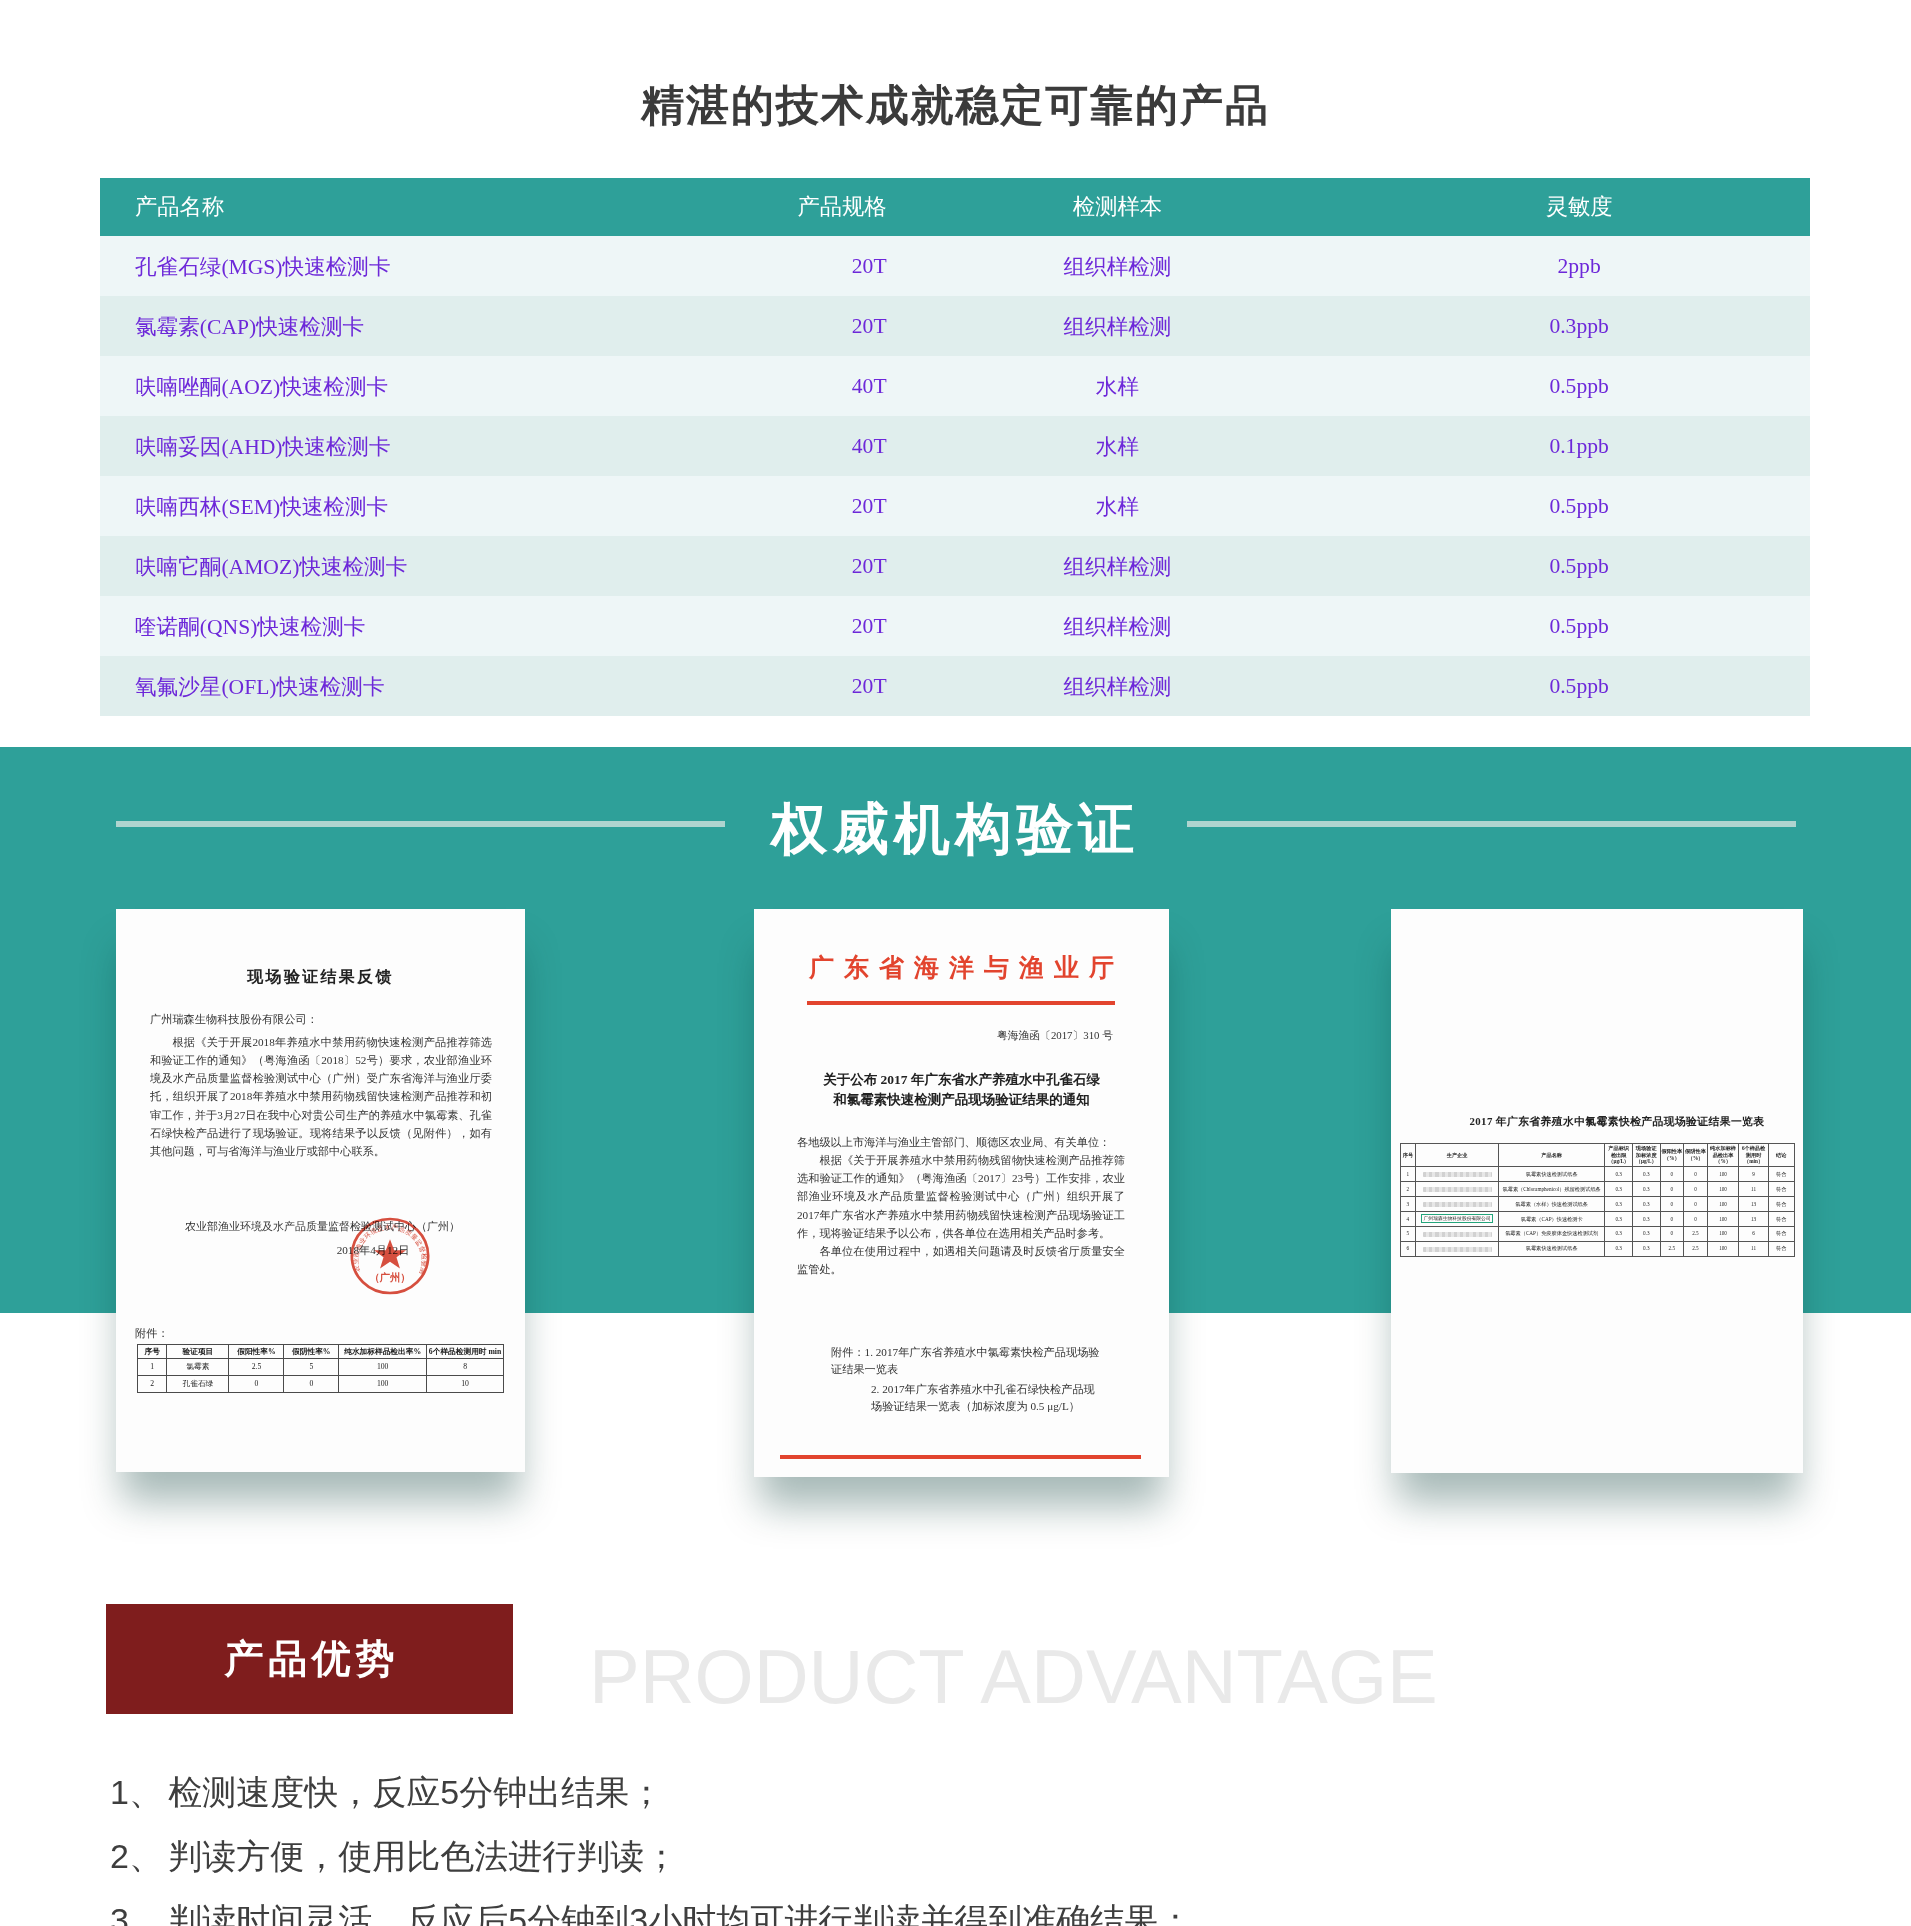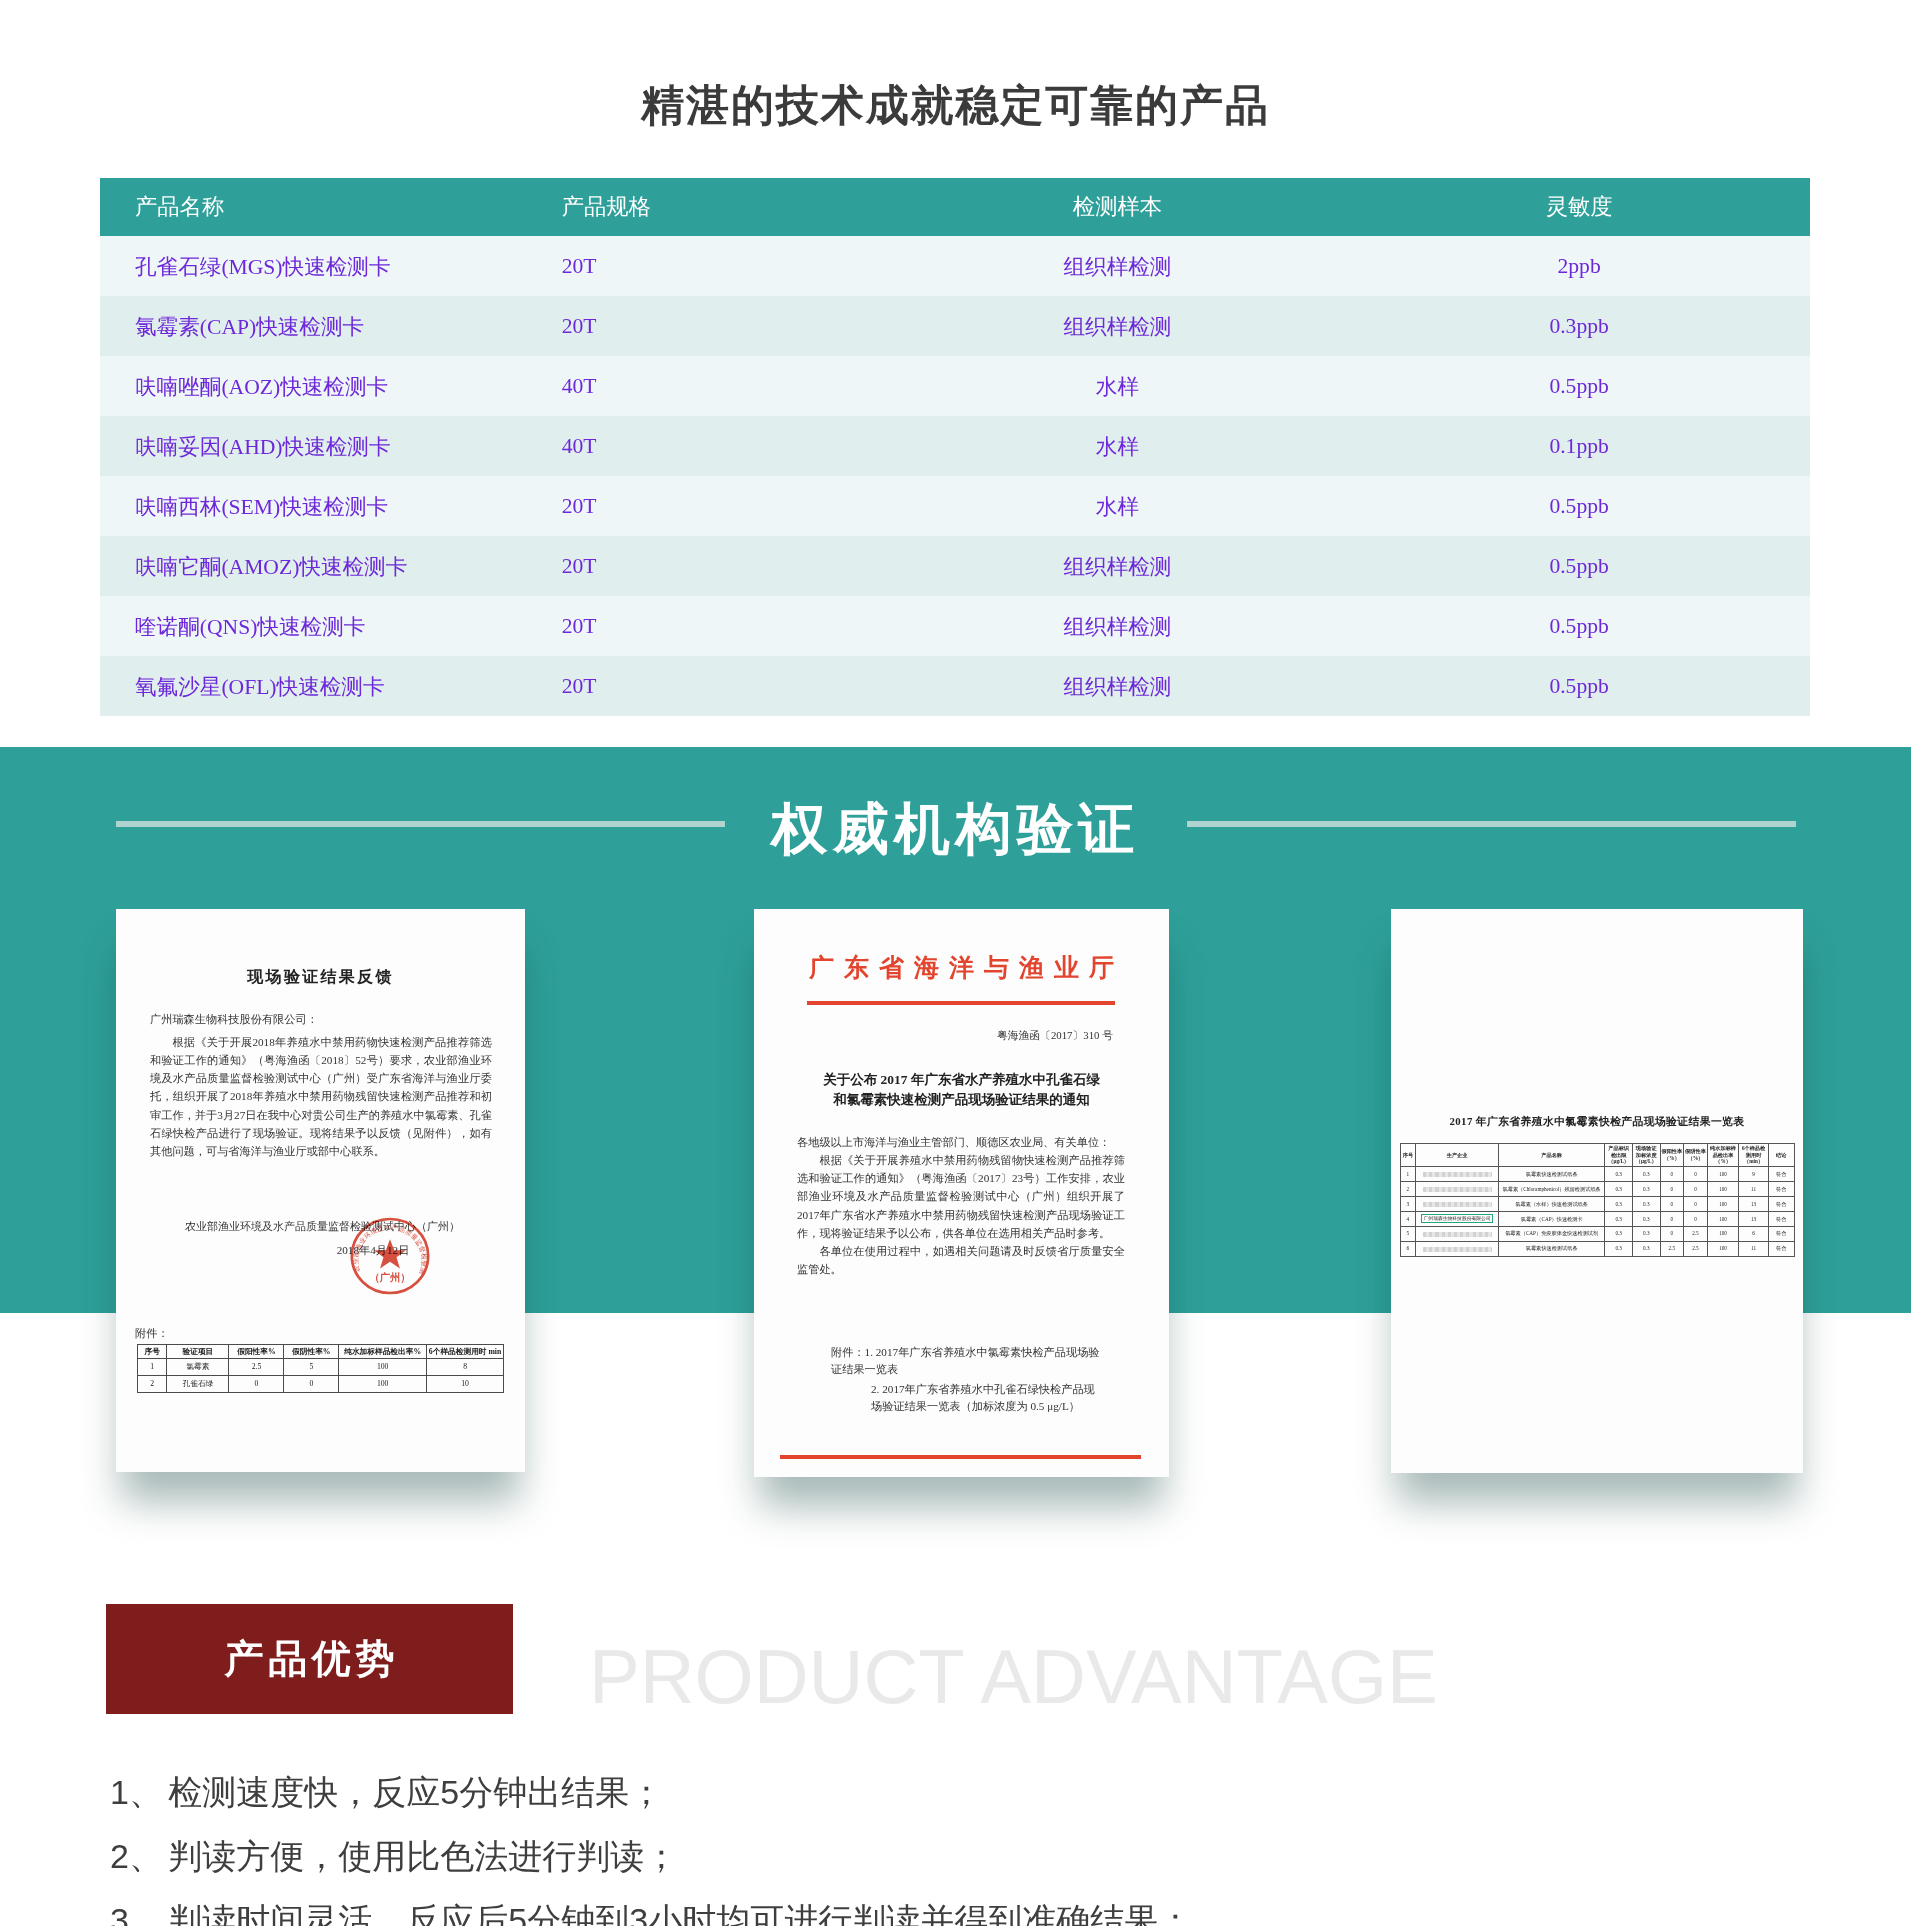--- a/index.html
+++ b/index.html
@@ -11,21 +11,21 @@
               font-size:43px;font-weight:bold;color:#3b3b3b;letter-spacing:1.9px;}
 
   
   .ptable{position:absolute;left:100px;top:178px;width:1710px;
           font-family:"Liberation Serif","DejaVu Serif",serif;}
   .thead{height:58px;background:#2EA099;display:flex;align-items:center;color:#ffffff;font-size:22.3px;}
   .trow{height:60px;display:flex;align-items:center;font-size:21.6px;color:#6d28d9;}
   .alt0{background:#EEF6F7;}
   .alt1{background:#E0EEED;}
   .c1{width:27%;box-sizing:border-box;padding-left:35px;text-align:left;}
-  .c2{width:19%;text-align:left;}
+  .c2{width:19%;text-align:right;}
   .c3{width:27%;text-align:center;}
   .c4{width:27%;text-align:center;}
 
   
   .verify{position:absolute;left:0;top:747px;width:1911px;height:566px;background:#2EA099;}
   .vtitle{position:absolute;top:45px;left:0;width:100%;margin:0;text-align:center;
           font-size:56px;font-weight:bold;color:#ffffff;letter-spacing:5.4px;}
   .hline{position:absolute;top:74px;height:6.2px;background:#AFD4CF;}
   .hline.left{left:116px;width:609px;}
   .hline.right{left:1187px;width:609px;}
@@ -62,21 +62,21 @@
   .d2-body{position:absolute;top:224px;left:43px;right:44px;font-size:11.2px;line-height:1.62;text-align:justify;}
   .d2-body p{margin:0;}
   .d2-body p.ind{text-indent:2em;}
   .d2-att{position:absolute;top:435px;left:77px;width:270px;font-size:11.2px;line-height:1.55;}
   .d2-att p{margin:0 0 2.3px 0;}
   .d2-att p.att2{margin-left:40px;}
   .d2-rule2{position:absolute;top:546px;left:26px;width:361px;height:3.5px;background:#E2442E;}
 
   
   .d3-title{position:absolute;top:206px;left:0;width:100%;margin:0;text-align:center;
-            font-size:10.8px;font-weight:bold;color:#222;letter-spacing:0.4px;}
+            font-size:10.8px;font-weight:bold;color:#222;letter-spacing:0.4px;padding-left:20px;}
   .d3-table{position:absolute;top:234px;left:8.5px;width:395px;border-collapse:collapse;table-layout:fixed;
             font-size:5.2px;text-align:center;color:#222;}
   .d3-table th,.d3-table td{border:0.8px solid #555;padding:1.2px 0.8px;line-height:1.25;overflow:hidden;}
   .d3-table th{font-weight:bold;}
   .d3-table td{height:11.6px;}
   .redact{display:inline-block;height:5.4px;width:86%;border-radius:0.8px;opacity:.75;
           background:repeating-linear-gradient(90deg,#c3c3c3 0 3.1px,#dfdfdf 3.1px 6.2px);vertical-align:middle;}
   .hl-company{display:inline-block;border:1px solid #23A57B;padding:0.4px 1.5px;font-size:4.8px;white-space:nowrap;}
 
   

